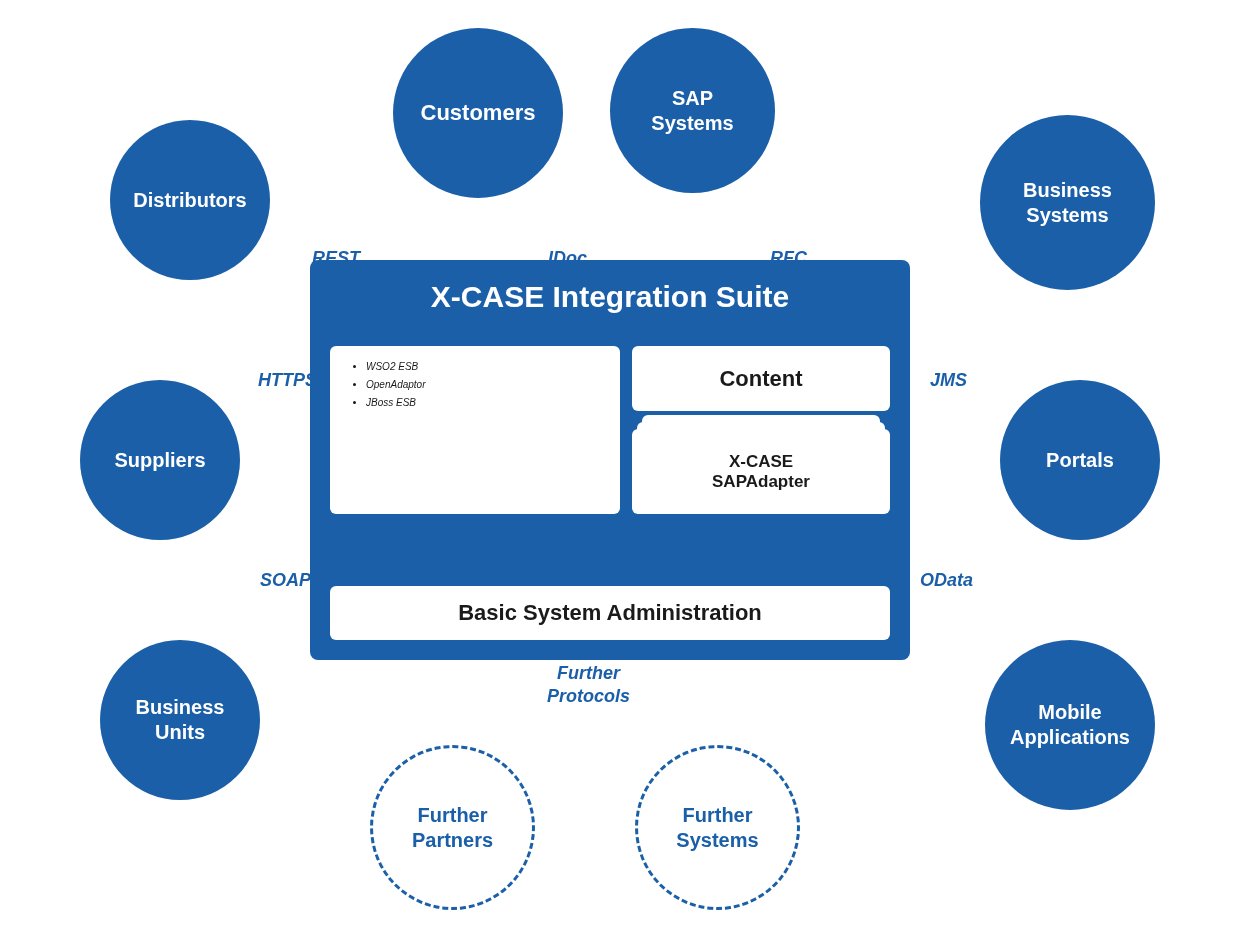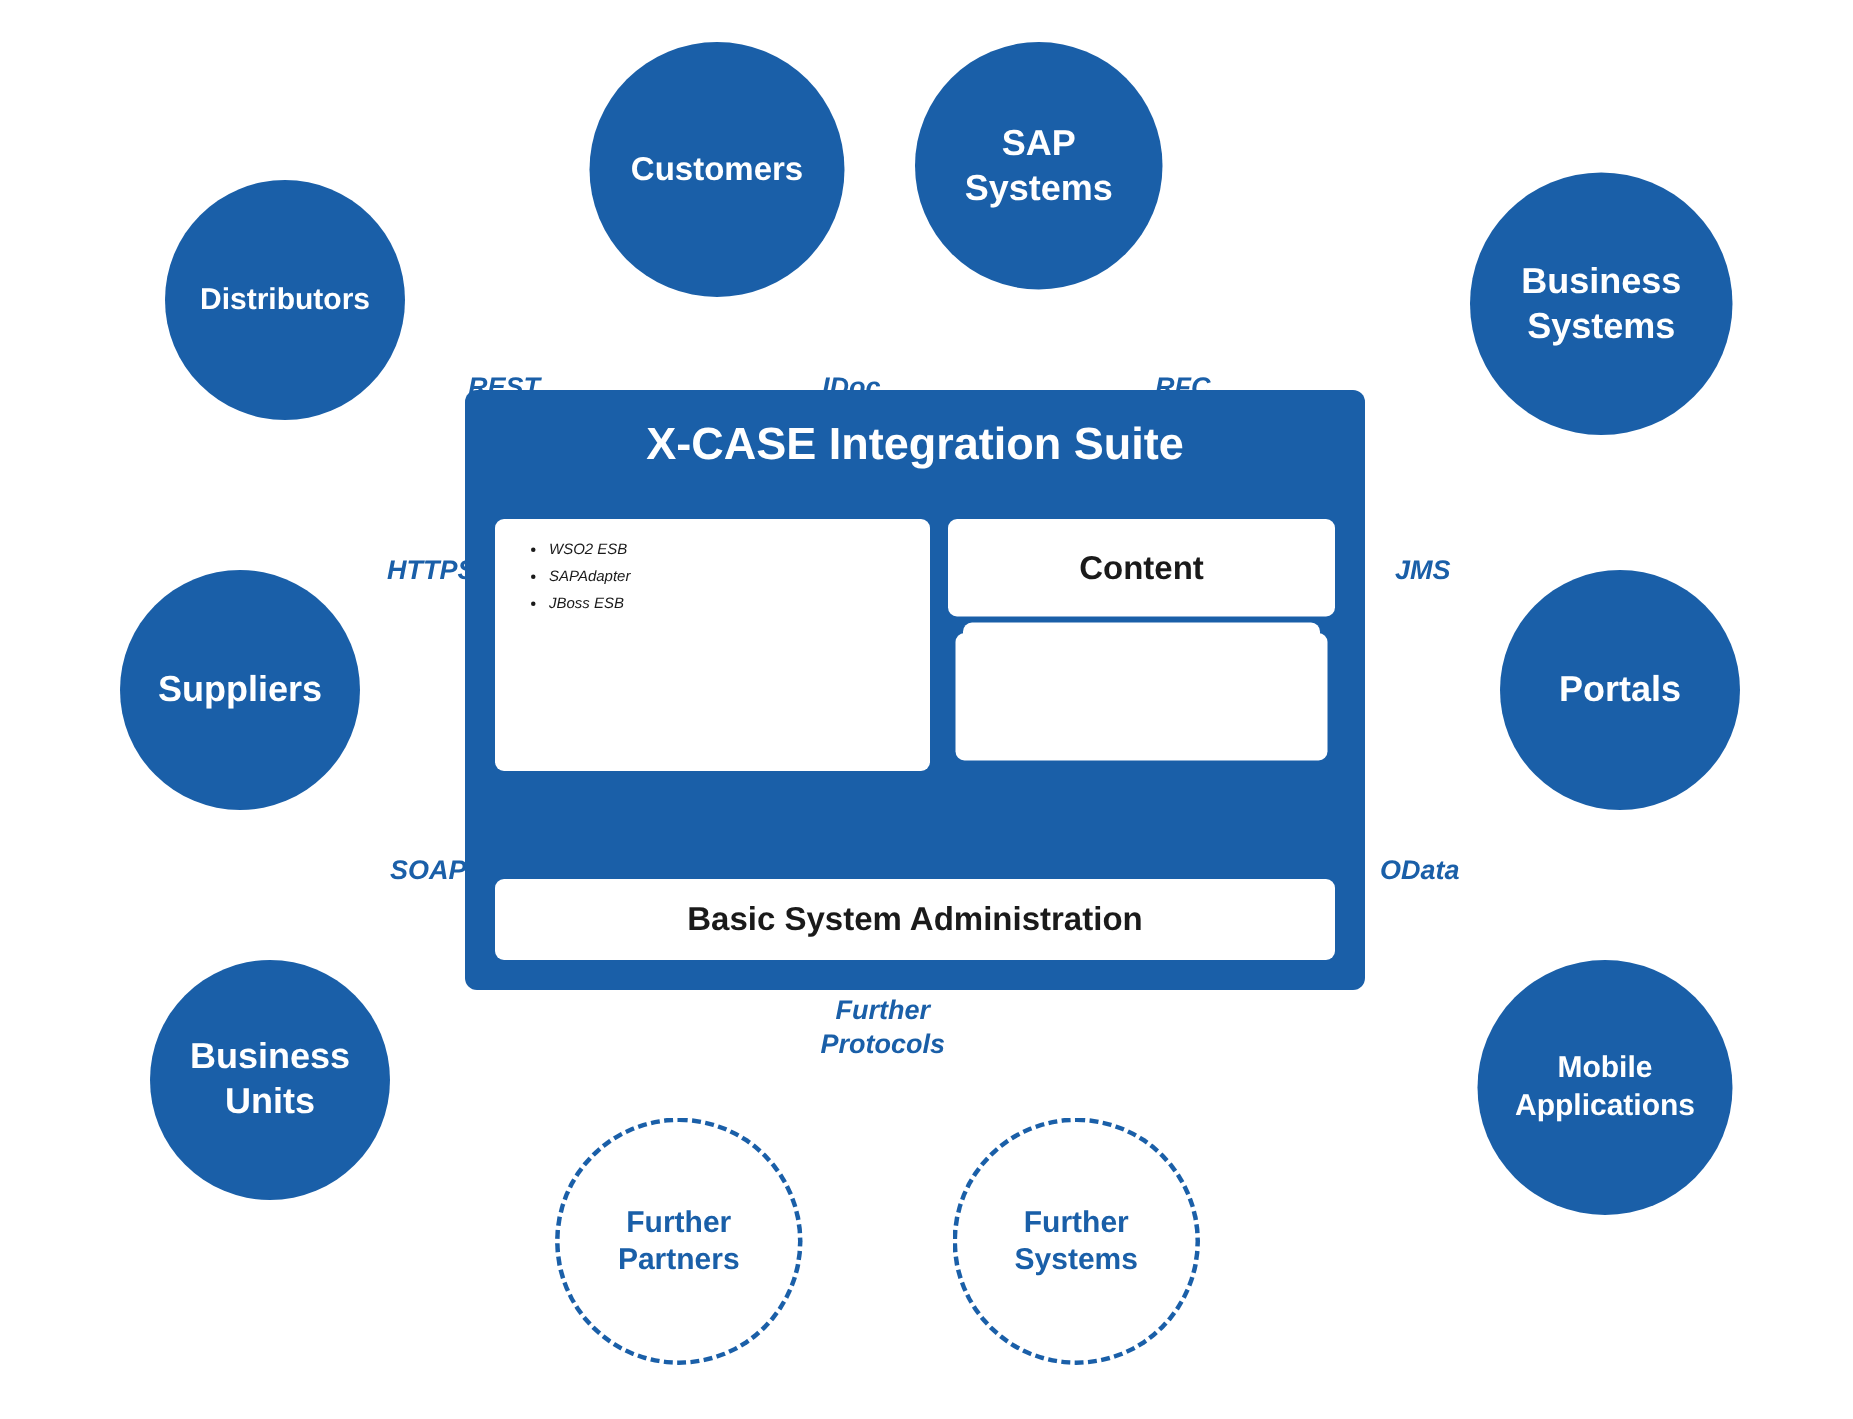--- a/index.html
+++ b/index.html
@@ -21,21 +21,21 @@
     
     .circle {
       position: absolute;
       border-radius: 50%;
       background: #1a5fa8;
       display: flex;
       align-items: center;
       justify-content: center;
       text-align: center;
       color: #ffffff;
-      font-size: 24px;
+      font-size: 20px;
       font-weight: 600;
       line-height: 1.25;
     }
 
     .circle.dashed {
       background: transparent;
       border: 3px dashed #1a5fa8;
       color: #1a5fa8;
     }
 
@@ -261,34 +261,37 @@
   <div class="integration-box">
     <div class="integration-title">
       <span>X-CASE Integration Suite</span>
     </div>
 
     <div class="inner-panels">
 
       <div class="panel panel-esb">
         <ul>
           <li>WSO2 ESB</li>
-          <li>SAPAdapter</li>
+          <li>OpenAdaptor</li>
           <li>JBoss ESB</li>
         </ul>
       </div>
 
       <div class="panel-right-stack">
 
         <div class="panel panel-content">
           <span>Content</span>
         </div>
 
         <div class="sap-card-stack">
           <div class="sap-card sap-card-back2"></div>
           <div class="sap-card sap-card-back1"></div>
+          <div class="sap-card sap-card-front">
+            <span>X-CASE<br>SAPAdapter</span>
+          </div>
         </div>
       </div>
     </div>
 
     <div class="basic-admin-panel">
       <span>Basic System Administration</span>
     </div>
   </div>
 
 </div>

